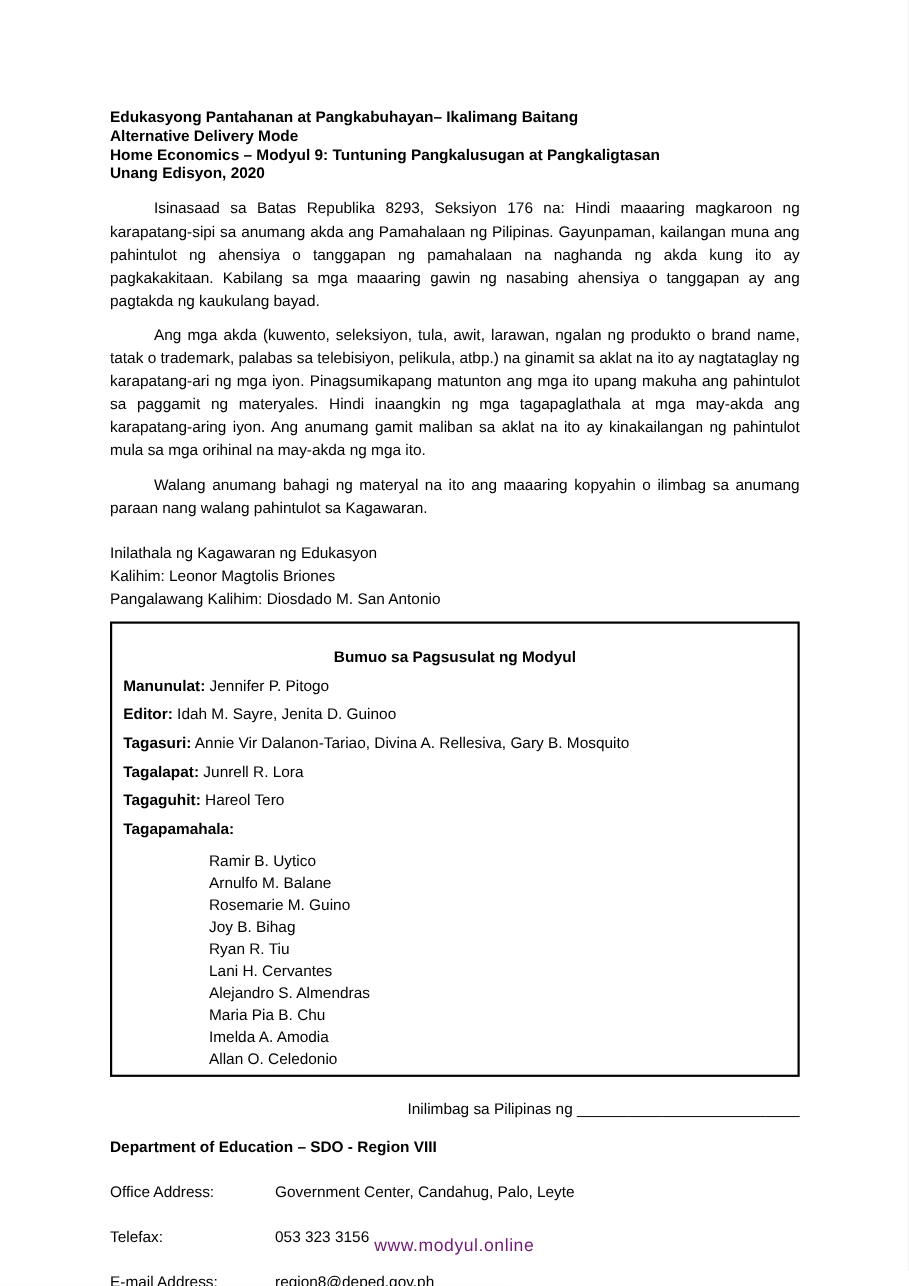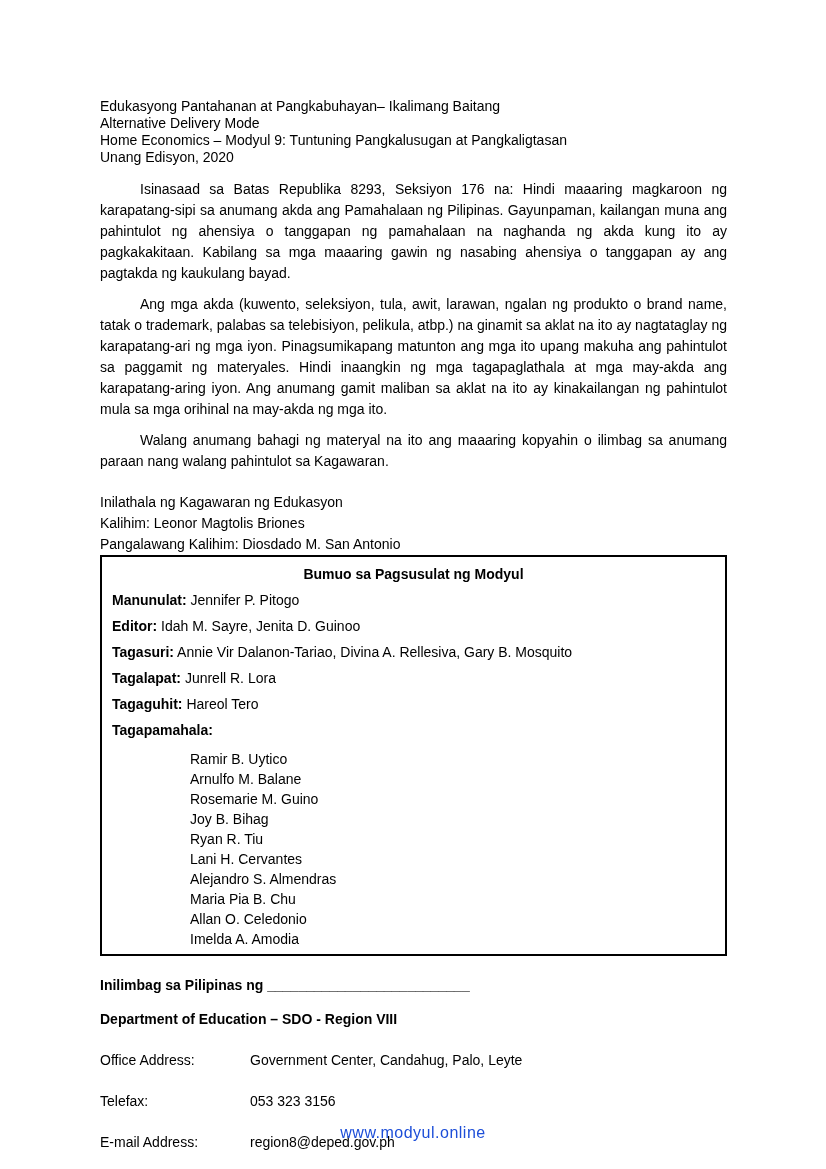--- a/index.html
+++ b/index.html
@@ -15,80 +15,82 @@
     background: #ffffff;
     font-family: "Liberation Sans", sans-serif;
     font-size: 14px;
     color: #000000;
     overflow: hidden;
   }
   .content {
     padding: 98px 99px 0 100px;
   }
   .title-block .title-line {
-    font-weight: normal;
+    font-weight: bold;
     line-height: 17px;
   }
   .para {
     margin: 10px 0 0 0;
     line-height: 21px;
     text-align: justify;
     text-indent: 40px;
   }
   .para-first {
     margin-top: 13px;
   }
   .publisher {
     margin-top: 20px;
     line-height: 21px;
   }
   .team-box {
+    margin-top: 10px;
     border: 2px solid #000000;
-    padding: 10px 10px 5px 10px;
+    padding: 23px 10px 5px 10px;
   }
   .box-title {
     font-weight: bold;
     text-align: center;
     line-height: 14px;
   }
   .role {
     margin-top: 12px;
     line-height: 14px;
   }
   .role-label {
     font-weight: bold;
   }
   .managers {
     margin: 12px 0 0 78px;
     line-height: 20px;
   }
   .printed-line {
     margin-top: 22px;
-    font-weight: bold;
+    font-weight: normal;
     line-height: 14px;
+    text-align: right;
   }
   .dept {
     margin-top: 17px;
     line-height: 21px;
   }
   .dept-name {
     font-weight: bold;
   }
   .contact-label {
     display: inline-block;
     width: 150px;
     margin-top: 20px;
   }
   .watermark {
     position: absolute;
     left: 0;
     right: 0;
     bottom: 27px;
     text-align: center;
-    color: #1d4ed8;
+    color: #701a75;
     font-size: 16px;
     letter-spacing: 0.5px;
   }
 </style>
 </head>
 <body>
 
 <div class="page">
   <div class="content">
 
@@ -139,22 +141,22 @@
 
       <div class="managers">
         <div>Ramir B. Uytico</div>
         <div>Arnulfo M. Balane</div>
         <div>Rosemarie M. Guino</div>
         <div>Joy B. Bihag</div>
         <div>Ryan R. Tiu</div>
         <div>Lani H. Cervantes</div>
         <div>Alejandro S. Almendras</div>
         <div>Maria Pia B. Chu</div>
+        <div>Imelda A. Amodia</div>
         <div>Allan O. Celedonio</div>
-        <div>Imelda A. Amodia</div>
       </div>
     </div>
 
     <div class="printed-line">Inilimbag sa Pilipinas ng __________________________</div>
 
     <div class="dept">
       <div class="dept-name">Department of Education – SDO - Region VIII</div>
       <div class="contact-row">
         <span class="contact-label">Office Address:</span><span class="contact-value">Government Center, Candahug, Palo, Leyte</span>
       </div>

